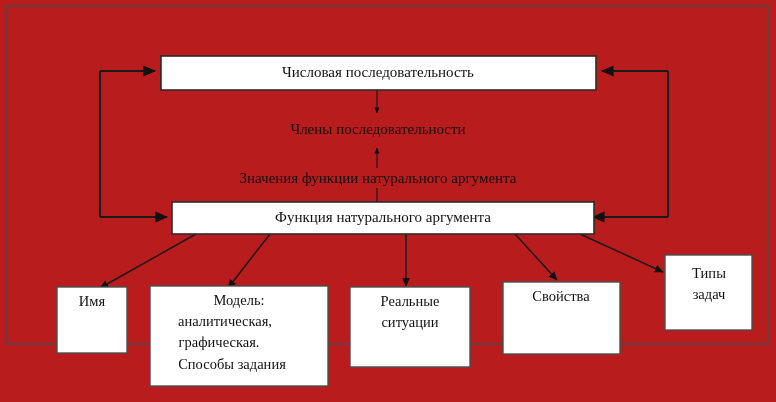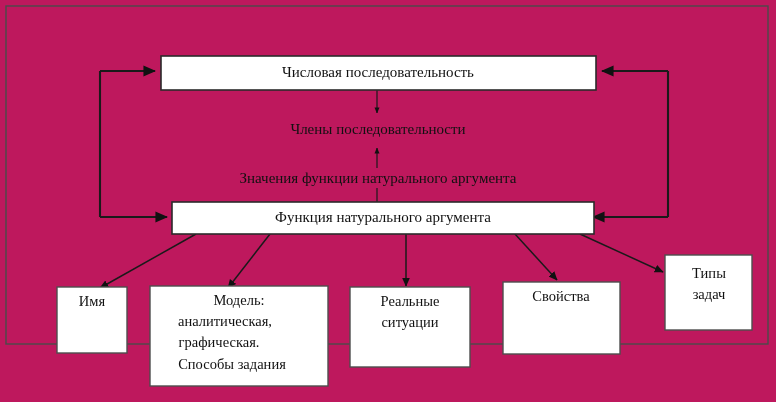--- a/index.html
+++ b/index.html
@@ -4,21 +4,21 @@
 <style>
   html, body {
     margin: 0;
     padding: 0;
     background: #ffffff;
   }
   #diagram-root {
     position: relative;
     width: 776px;
     height: 402px;
-    background: #be185d;
+    background: #b91c1c;
     font-family: "Liberation Serif", "DejaVu Serif", serif;
     overflow: hidden;
   }
   svg#diagram-svg {
     position: absolute;
     left: 0;
     top: 0;
     width: 776px;
     height: 402px;
   }

